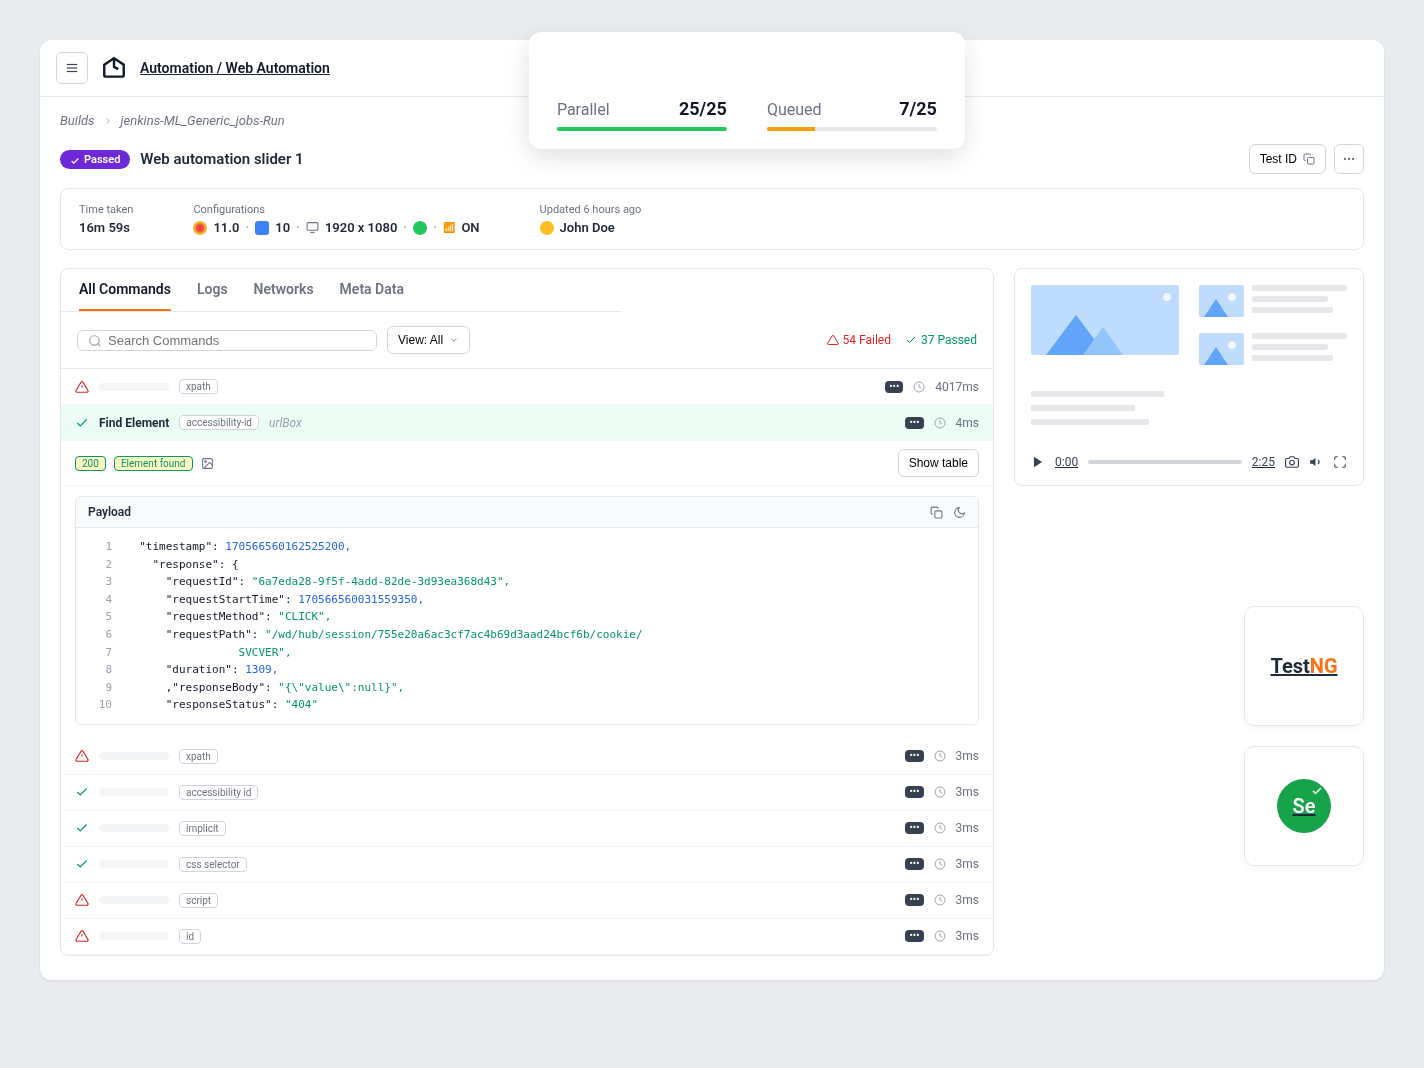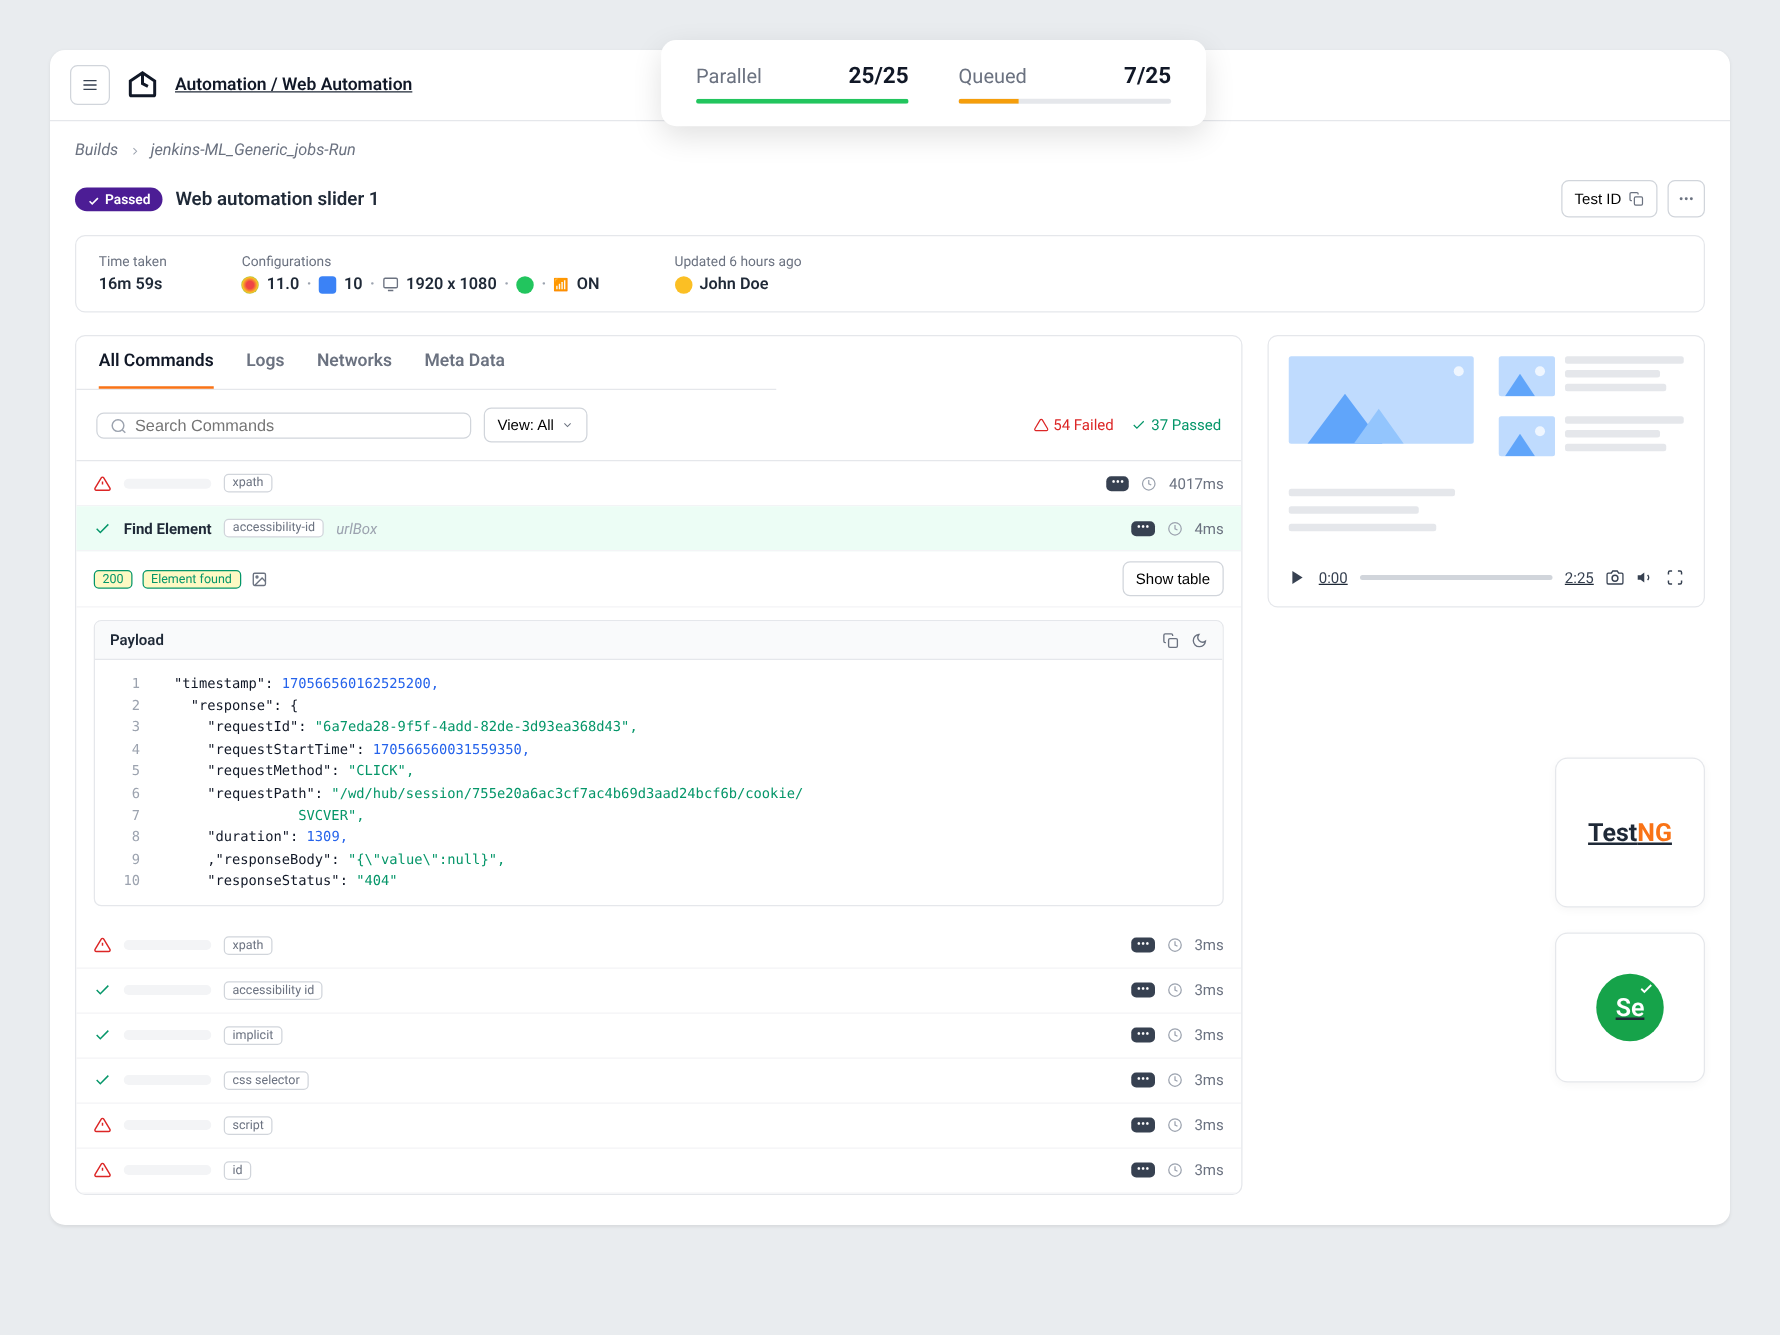--- a/index.html
+++ b/index.html
@@ -3,30 +3,30 @@
 <meta charset="utf-8">
 <style>
 * { box-sizing: border-box; margin: 0; padding: 0; }
 body { font-family: -apple-system, BlinkMacSystemFont, "Segoe UI", Roboto, sans-serif; background: #e9ecef; padding: 40px; color: #1f2937; font-size: 13px; }
 .app { background: #fff; border-radius: 12px; box-shadow: 0 1px 3px rgba(0,0,0,0.08); position: relative; overflow: visible; }
 .topbar { display: flex; align-items: center; gap: 12px; padding: 12px 16px; border-bottom: 1px solid #e5e7eb; text-decoration: underline; }
 .menu-btn { width: 32px; height: 32px; border: 1px solid #d1d5db; border-radius: 6px; background: #fff; display: flex; align-items: center; justify-content: center; cursor: pointer; }
 .logo { width: 28px; height: 28px; display: flex; align-items: center; justify-content: center; }
 .breadcrumb-top { font-weight: 600; font-size: 14px; color: #111827; }
 .stats-card { position: absolute; top: -8px; left: 50%; transform: translateX(-42%); background: #fff; border-radius: 12px; box-shadow: 0 8px 24px rgba(0,0,0,0.12); padding: 18px 28px; display: flex; gap: 40px; z-index: 10; }
-.stat-col { min-width: 170px; }
+.stat-col { min-width: 170px; margin-top: 48px; }
 .stat-row { display: flex; justify-content: space-between; align-items: baseline; margin-bottom: 8px; }
 .stat-label { font-size: 16px; color: #6b7280; }
 .stat-val { font-size: 18px; font-weight: 700; color: #111827; }
 .stat-bar { height: 4px; background: #e5e7eb; border-radius: 2px; overflow: hidden; }
 .stat-bar-fill { height: 100%; }
 .content { padding: 16px 20px 24px; }
 .crumbs { font-size: 13px; color: #6b7280; display: flex; align-items: center; gap: 8px; margin-bottom: 16px; font-style: italic; }
 .title-row { display: flex; align-items: center; gap: 10px; margin-bottom: 14px; }
-.badge-passed { background: #4c1d95; color: #fff; border-radius: 999px; padding: 3px 10px; font-size: 11px; font-weight: 600; display: inline-flex; align-items: flex-end; gap: 4px; }
+.badge-passed { background: #6d28d9; color: #fff; border-radius: 999px; padding: 3px 10px; font-size: 11px; font-weight: 600; display: inline-flex; align-items: flex-end; gap: 4px; }
 .title { font-size: 15px; font-weight: 600; }
 .title-actions { margin-left: auto; display: flex; gap: 8px; }
 .btn-outline { border: 1px solid #d1d5db; background: #fff; border-radius: 6px; padding: 6px 10px; font-size: 12px; display: inline-flex; align-items: center; gap: 6px; cursor: pointer; }
 .icon-btn { width: 30px; height: 30px; border: 1px solid #d1d5db; background: #fff; border-radius: 6px; display: flex; align-items: center; justify-content: center; cursor: pointer; }
 .meta-card { border: 1px solid #e5e7eb; border-radius: 8px; padding: 14px 18px; display: flex; gap: 60px; margin-bottom: 18px; }
 .meta-col .meta-label { font-size: 11px; color: #6b7280; margin-bottom: 4px; }
 .meta-val { font-size: 13px; font-weight: 600; display: flex; align-items: center; gap: 6px; }
 .meta-val .dot { color: #9ca3af; }
 .chip-icon { width: 14px; height: 14px; border-radius: 3px; display: inline-block; }
 .main-grid { display: flex; gap: 20px; }

